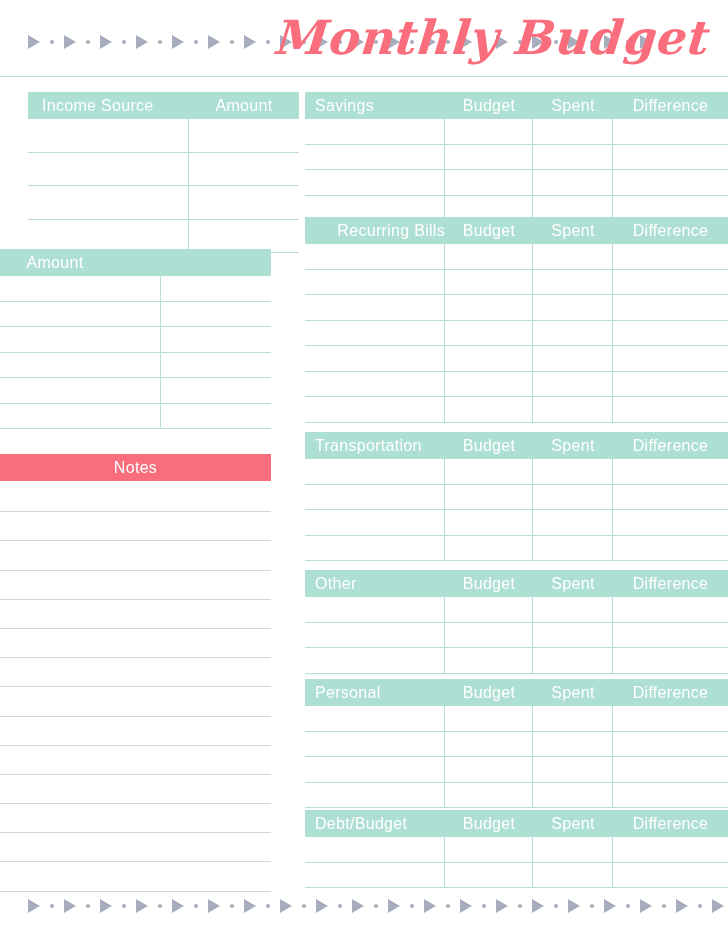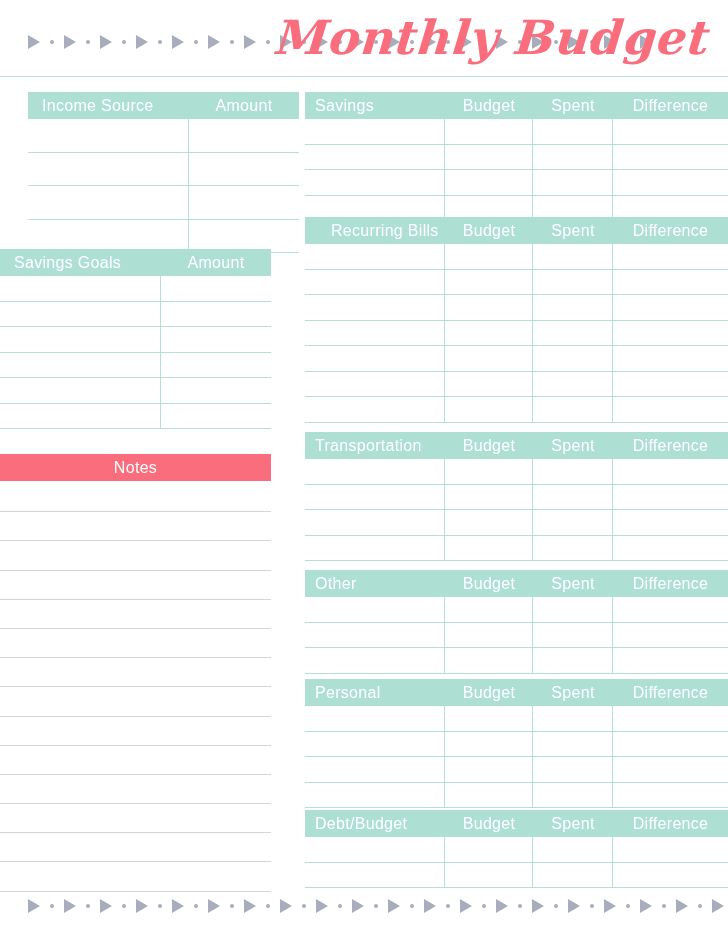--- a/index.html
+++ b/index.html
@@ -234,21 +234,20 @@
           <div class="tcell" style="width: 110px;"></div>
         </div>
         <div class="trow" style="height: 33.5px;">
           <div class="tcell" style="width: 161px;"></div>
           <div class="tcell" style="width: 110px;"></div>
         </div>
       </div>
     </div>
     <div class="tbl" style="left: 0px; top: 249px; width: 271px;">
       <div class="tbl-head">
-        <div class="hc" style="width: 161px; padding-left: 14px;">Savings Goals</div>
         <div class="hc" style="width: 110px; text-align: center;">Amount</div>
       </div>
       <div class="tbl-body">
         <div class="trow" style="height: 25.5px;">
           <div class="tcell" style="width: 161px;"></div>
           <div class="tcell" style="width: 110px;"></div>
         </div>
         <div class="trow" style="height: 25.5px;">
           <div class="tcell" style="width: 161px;"></div>
           <div class="tcell" style="width: 110px;"></div>
@@ -308,21 +307,21 @@
         <div class="trow" style="height: 25.5px;">
           <div class="tcell" style="width: 140px;"></div>
           <div class="tcell" style="width: 88px;"></div>
           <div class="tcell" style="width: 80px;"></div>
           <div class="tcell" style="width: 115px;"></div>
         </div>
       </div>
     </div>
     <div class="tbl" style="left: 305px; top: 217px; width: 423px;">
       <div class="tbl-head">
-        <div class="hc" style="width: 140px; text-align: left; padding-left: 26px;">Recurring Bills</div>
+        <div class="hc" style="width: 140px; text-align: right; padding-left: 26px;">Recurring Bills</div>
         <div class="hc" style="width: 88px; text-align: center;">Budget</div>
         <div class="hc" style="width: 80px; text-align: center;">Spent</div>
         <div class="hc" style="width: 115px; text-align: center;">Difference</div>
       </div>
       <div class="tbl-body">
         <div class="trow" style="height: 25.5px;">
           <div class="tcell" style="width: 140px;"></div>
           <div class="tcell" style="width: 88px;"></div>
           <div class="tcell" style="width: 80px;"></div>
           <div class="tcell" style="width: 115px;"></div>

